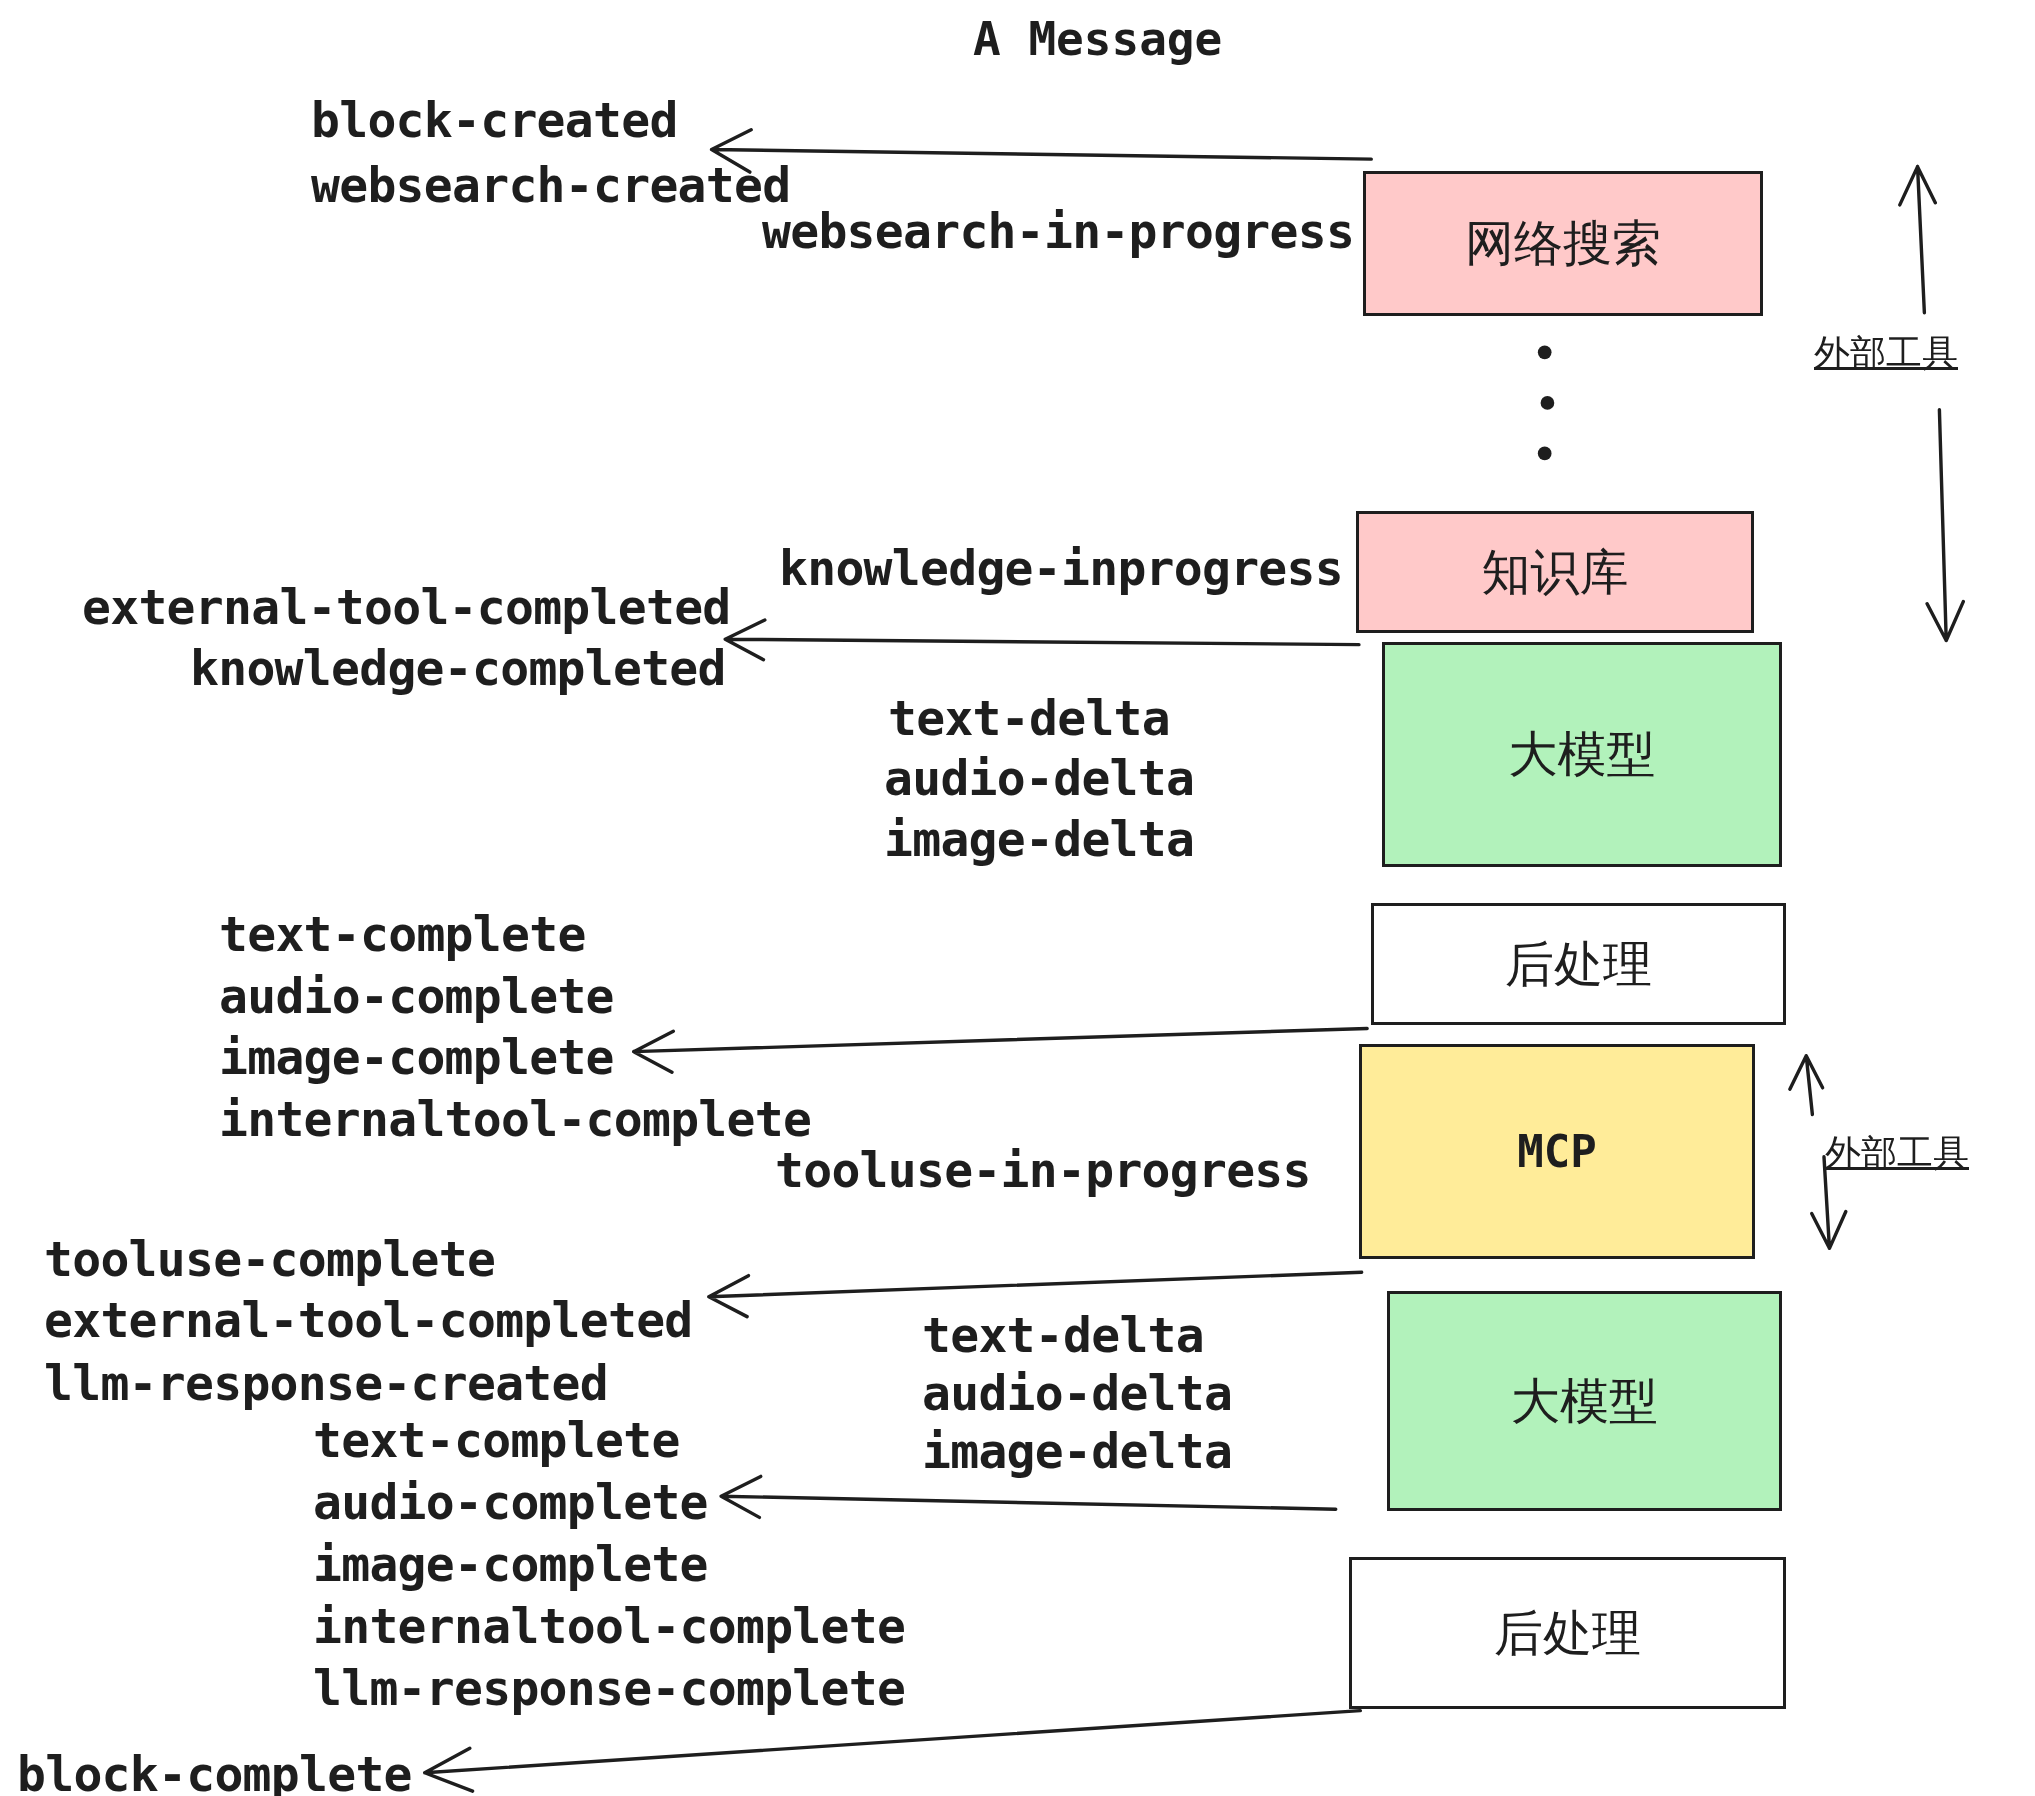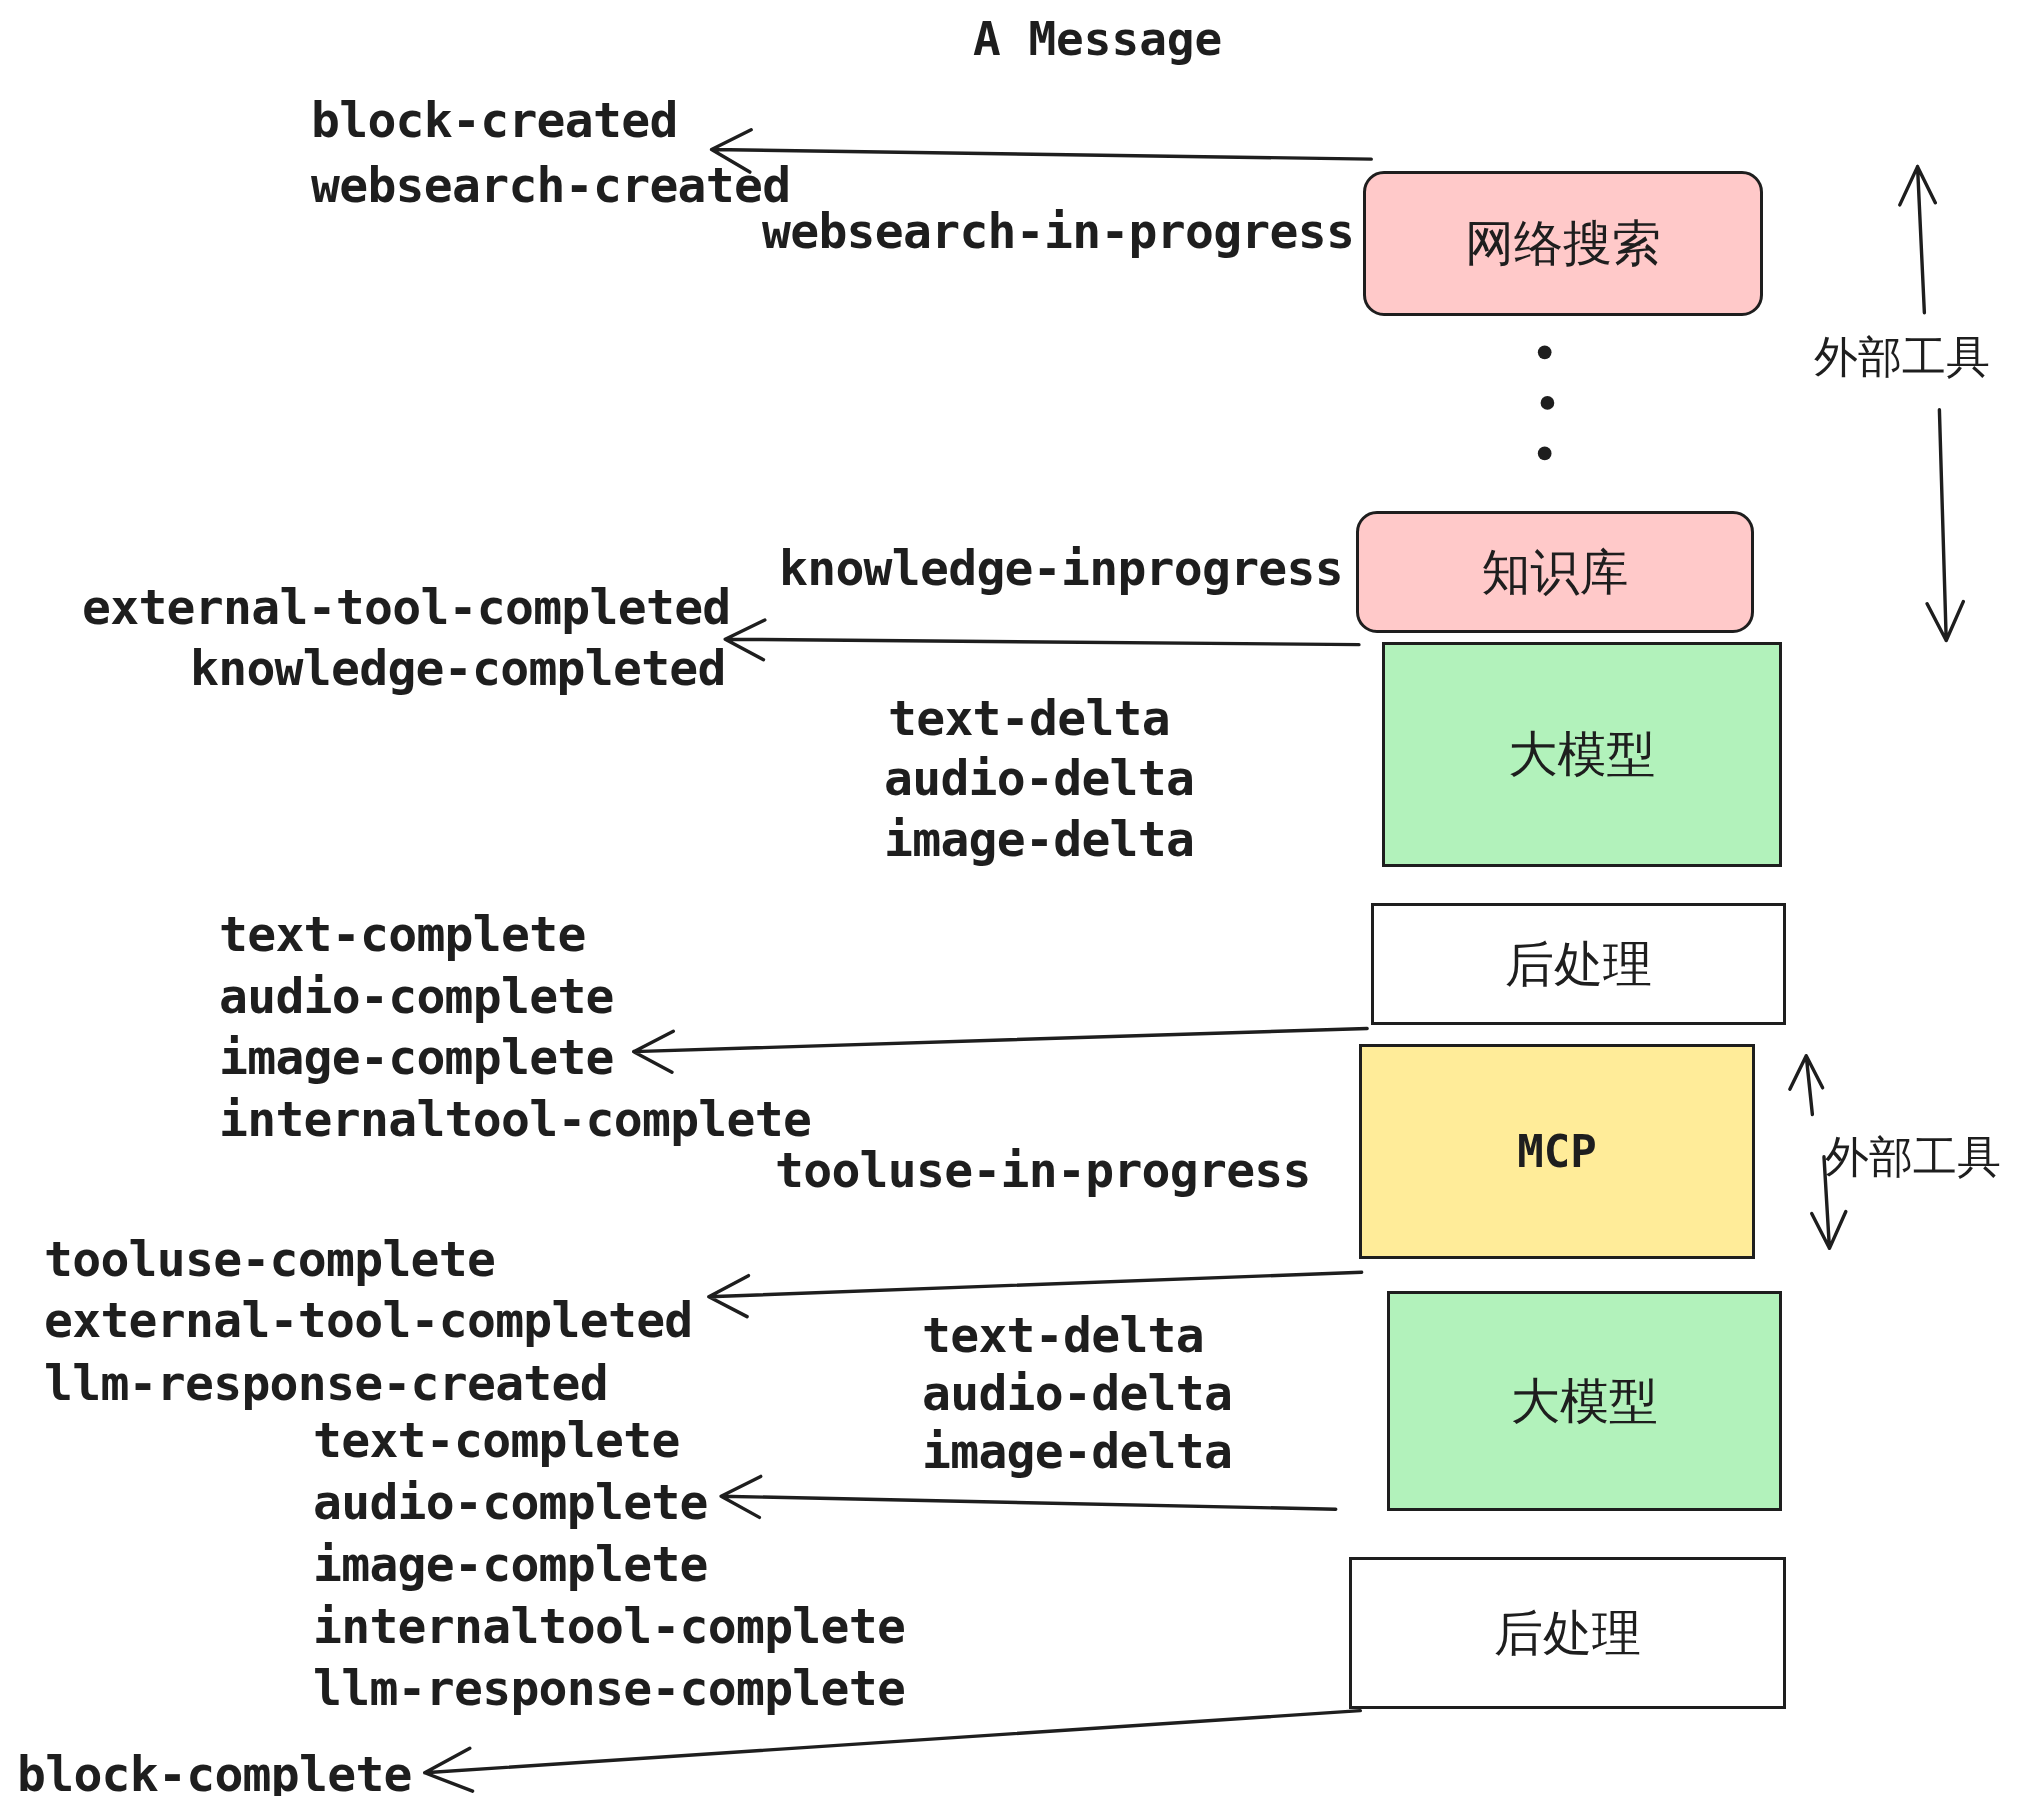--- a/index.html
+++ b/index.html
@@ -37,29 +37,30 @@
     border:3.4px solid #1e1e1e;
     display:flex;align-items:center;justify-content:center;
     font-family:"DejaVu Sans", sans-serif;
     font-size:49px;line-height:1;
     white-space:nowrap;
   }
   .box.mono-label{
     font-family:"DejaVu Sans Mono", monospace;
     font-size:44px;font-weight:600;
   }
-  .fill-pink{background:#ffc9c9;border-radius:21px;}
+  .fill-pink{background:#ffc9c9;}
   .fill-green{background:#b2f2bb;margin-left:24px;}
   .fill-yellow{background:#ffec99;}
   .fill-white{background:#ffffff;}
   .cjk{
     position:absolute;
     font-family:"DejaVu Sans", sans-serif;
-    font-size:44px;line-height:1;
+    font-size:36px;line-height:1;
     white-space:nowrap;
+    text-decoration:underline;
   }
 </style>
 </head>
 <body>
 
 <div class="canvas">
 
   <svg class="arrows-layer" viewBox="0 0 2980 2630">
     <g>
       <path d="M2008 233 L1042 219 M1042 219 L1100 190 M1042 219 L1098 252"></path>

